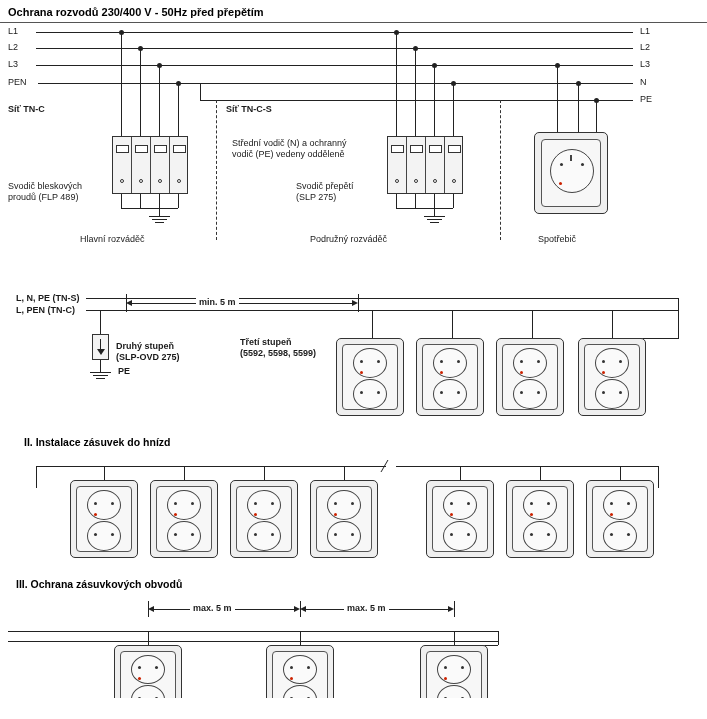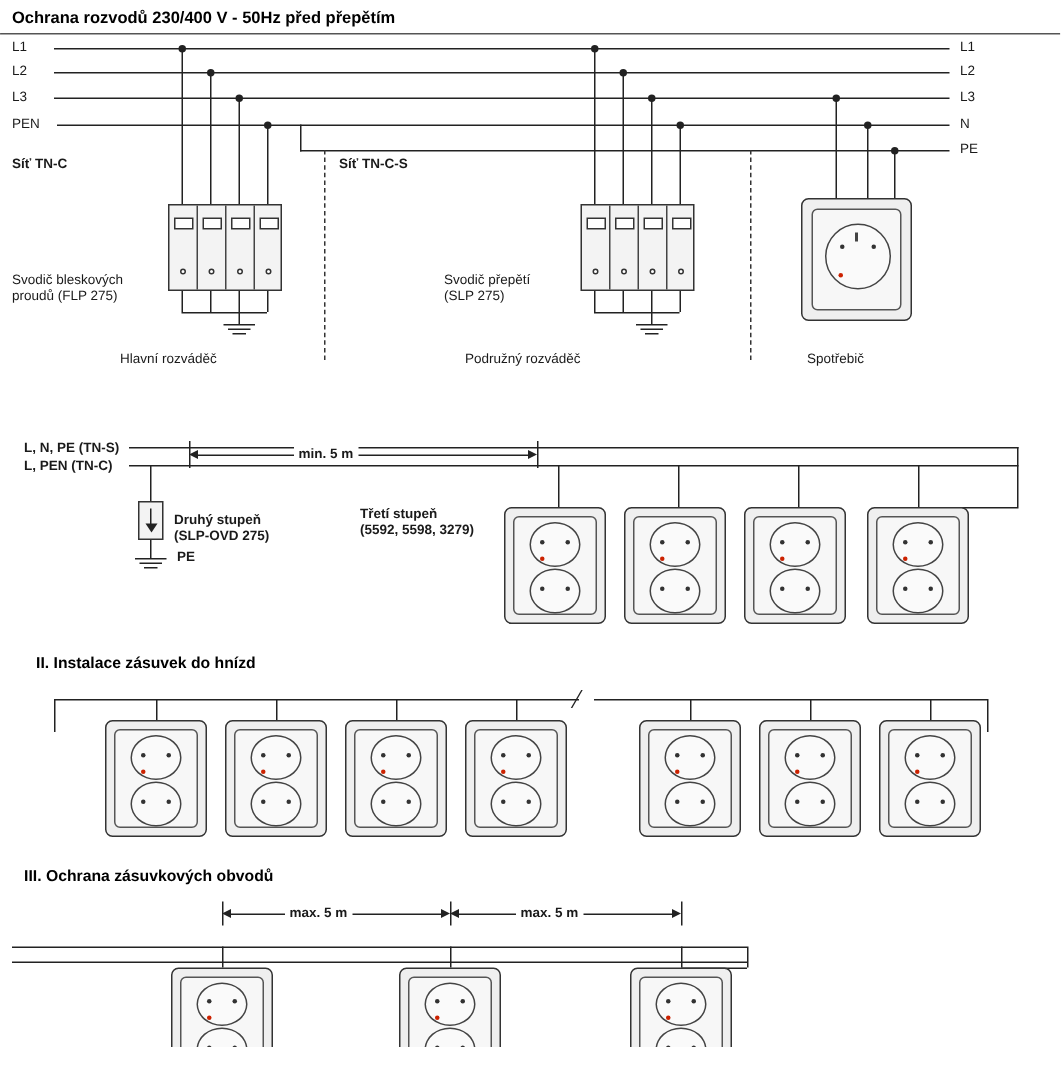--- a/index.html
+++ b/index.html
@@ -237,22 +237,24 @@
     <div class="socket-inner" style="left:6px; top:6px; right:6px; bottom:6px;"></div>
     <div class="sock-circle" style="left:15px; top:16px; width:44px; height:44px;"></div>
     <div class="sock-pin" style="left:25px; top:30px;"></div>
     <div class="sock-pin" style="left:46px; top:30px;"></div>
     <div class="sock-earth" style="left:35px; top:22px;"></div>
     <div class="sock-pin red" style="left:24px; top:49px;"></div>
   </div>
 
   <div class="abs txt bold" style="left:8px; top:104px;">Síť TN-C</div>
   <div class="abs txt bold" style="left:226px; top:104px;">Síť TN-C-S</div>
+  <div class="abs txt" style="left:232px; top:138px;">Střední vodič (N) a ochranný
+vodič (PE) vedeny odděleně</div>
   <div class="abs txt" style="left:8px; top:181px;">Svodič bleskových
-proudů (FLP 275)</div>
+proudů (FLP 489)</div>
   <div class="abs txt" style="left:296px; top:181px;">Svodič přepětí
 (SLP 275)</div>
   <div class="abs txt" style="left:80px; top:234px;">Hlavní rozváděč</div>
   <div class="abs txt" style="left:310px; top:234px;">Podružný rozváděč</div>
   <div class="abs txt" style="left:538px; top:234px;">Spotřebič</div>
 
 
   <div class="abs txt bold" style="left:16px; top:293px;">L, N, PE (TN-S)</div>
   <div class="abs txt bold" style="left:16px; top:305px;">L, PEN (TN-C)</div>
 
@@ -272,21 +274,21 @@
     <div class="abs" style="left:4px; top:14px; width:0; height:0; border-left:4px solid transparent; border-right:4px solid transparent; border-top:6px solid #222;"></div>
   </div>
   <div class="abs vline" style="left:100px; top:360px; height:12px;"></div>
   <div class="abs gnd1" style="left:90px; top:372px; width:21px;"></div>
   <div class="abs gnd2" style="left:93px; top:375px; width:15px;"></div>
   <div class="abs gnd3" style="left:96px; top:378px; width:9px;"></div>
   <div class="abs txt bold" style="left:118px; top:366px;">PE</div>
   <div class="abs txt bold" style="left:116px; top:341px;">Druhý stupeň
 (SLP-OVD 275)</div>
   <div class="abs txt bold" style="left:240px; top:337px;">Třetí stupeň
-(5592, 5598, 3279)</div>
+(5592, 5598, 5599)</div>
 
   <div class="abs vline" style="left:372px; top:310px; height:28px;"></div>
   <div class="abs vline" style="left:452px; top:310px; height:28px;"></div>
   <div class="abs vline" style="left:532px; top:310px; height:28px;"></div>
   <div class="abs vline" style="left:612px; top:310px; height:28px;"></div>
   <div class="abs vline" style="left:678px; top:298px; height:40px;"></div>
   <div class="abs hline" style="left:612px; top:338px; width:67px;"></div>
 
   <div class="socket-outer" style="left:336px; top:338px; width:68px; height:78px;">
     <div class="socket-inner" style="left:5px; top:5px; right:5px; bottom:5px;"></div>

